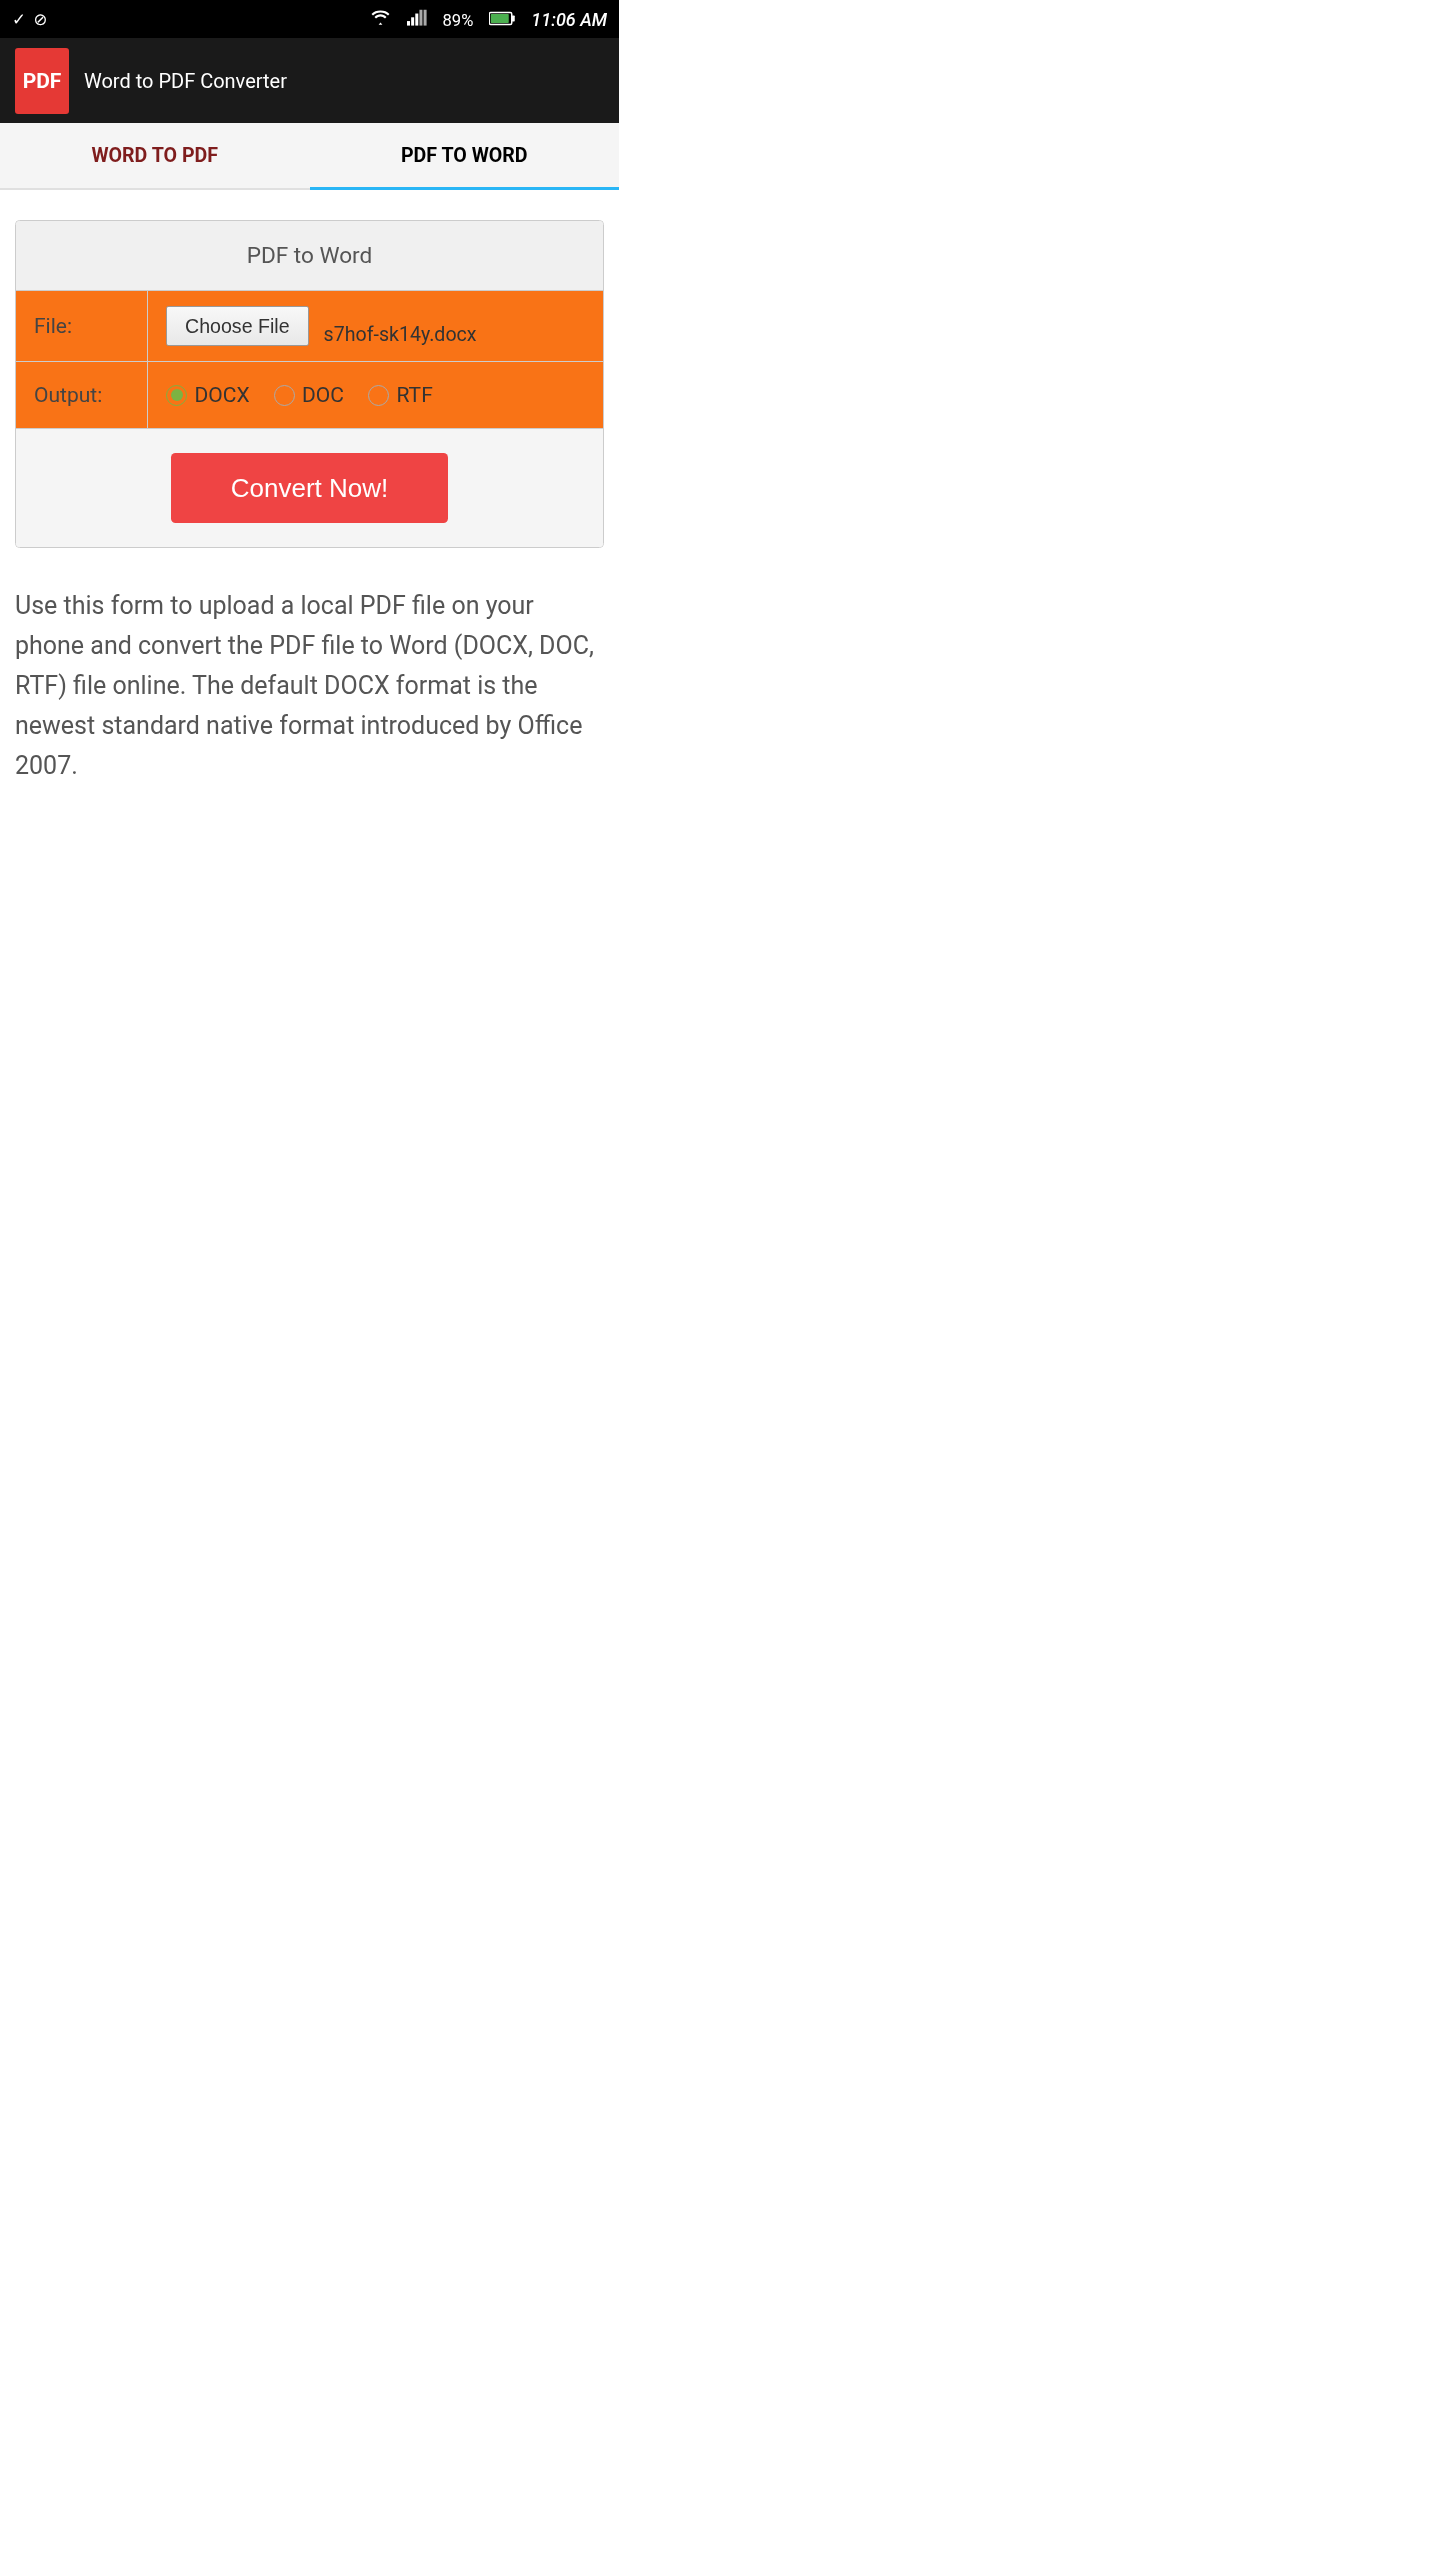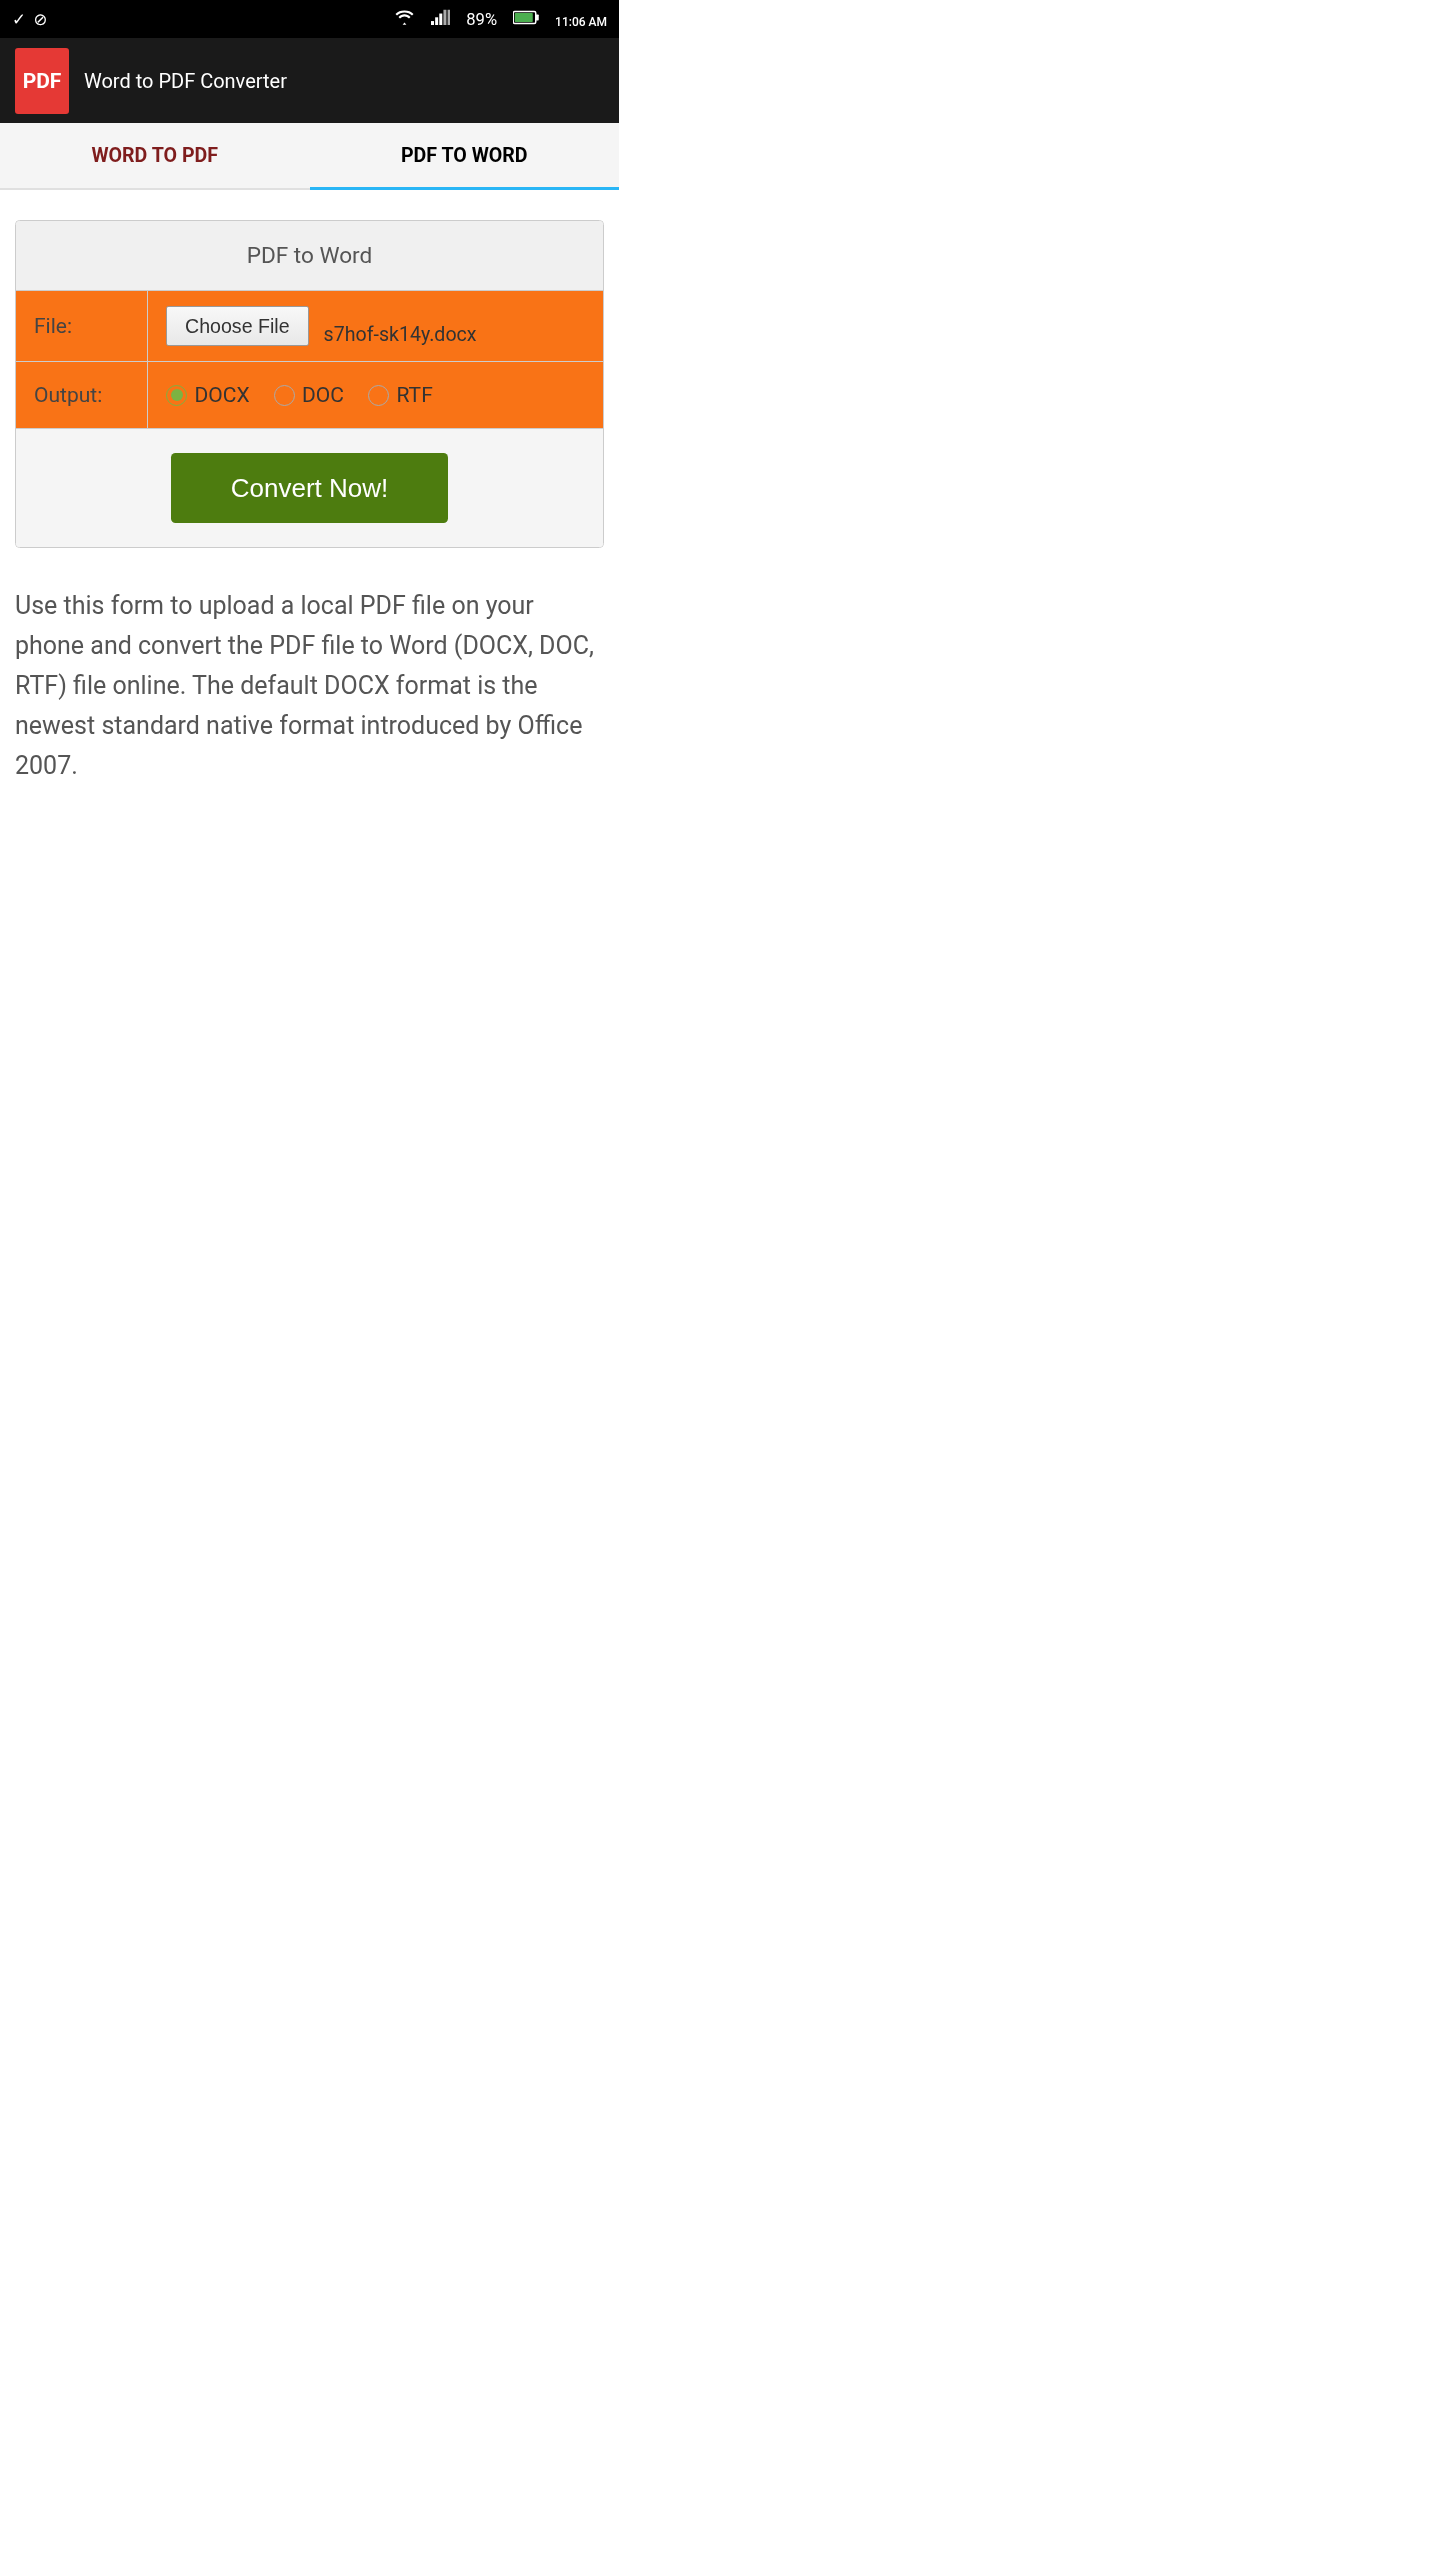--- a/index.html
+++ b/index.html
@@ -36,22 +36,23 @@
     }
 
     .status-right {
       display: flex;
       align-items: flex-end;
       gap: 16px;
       font-size: 16.6px;
     }
 
     .time {
-      font-size: 12px;
+      font-size: 18px;
       font-weight: 500;
+      font-style: italic;
     }
 
     
     .app-bar {
       background: #1a1a1a;
       height: 85px;
       display: flex;
       align-items: center;
       padding: 0 15px;
       gap: 15px;
@@ -218,21 +219,21 @@
 
     
     .convert-row {
       background: #f5f5f5;
       padding: 24px;
       display: flex;
       justify-content: center;
     }
 
     .convert-btn {
-      background: #4d7c0f;
+      background: #ef4444;
       color: white;
       border: none;
       padding: 19.6px 60px;
       font-size: 26px;
       font-weight: 500;
       border-radius: 4.5px;
       cursor: pointer;
     }
 
     

